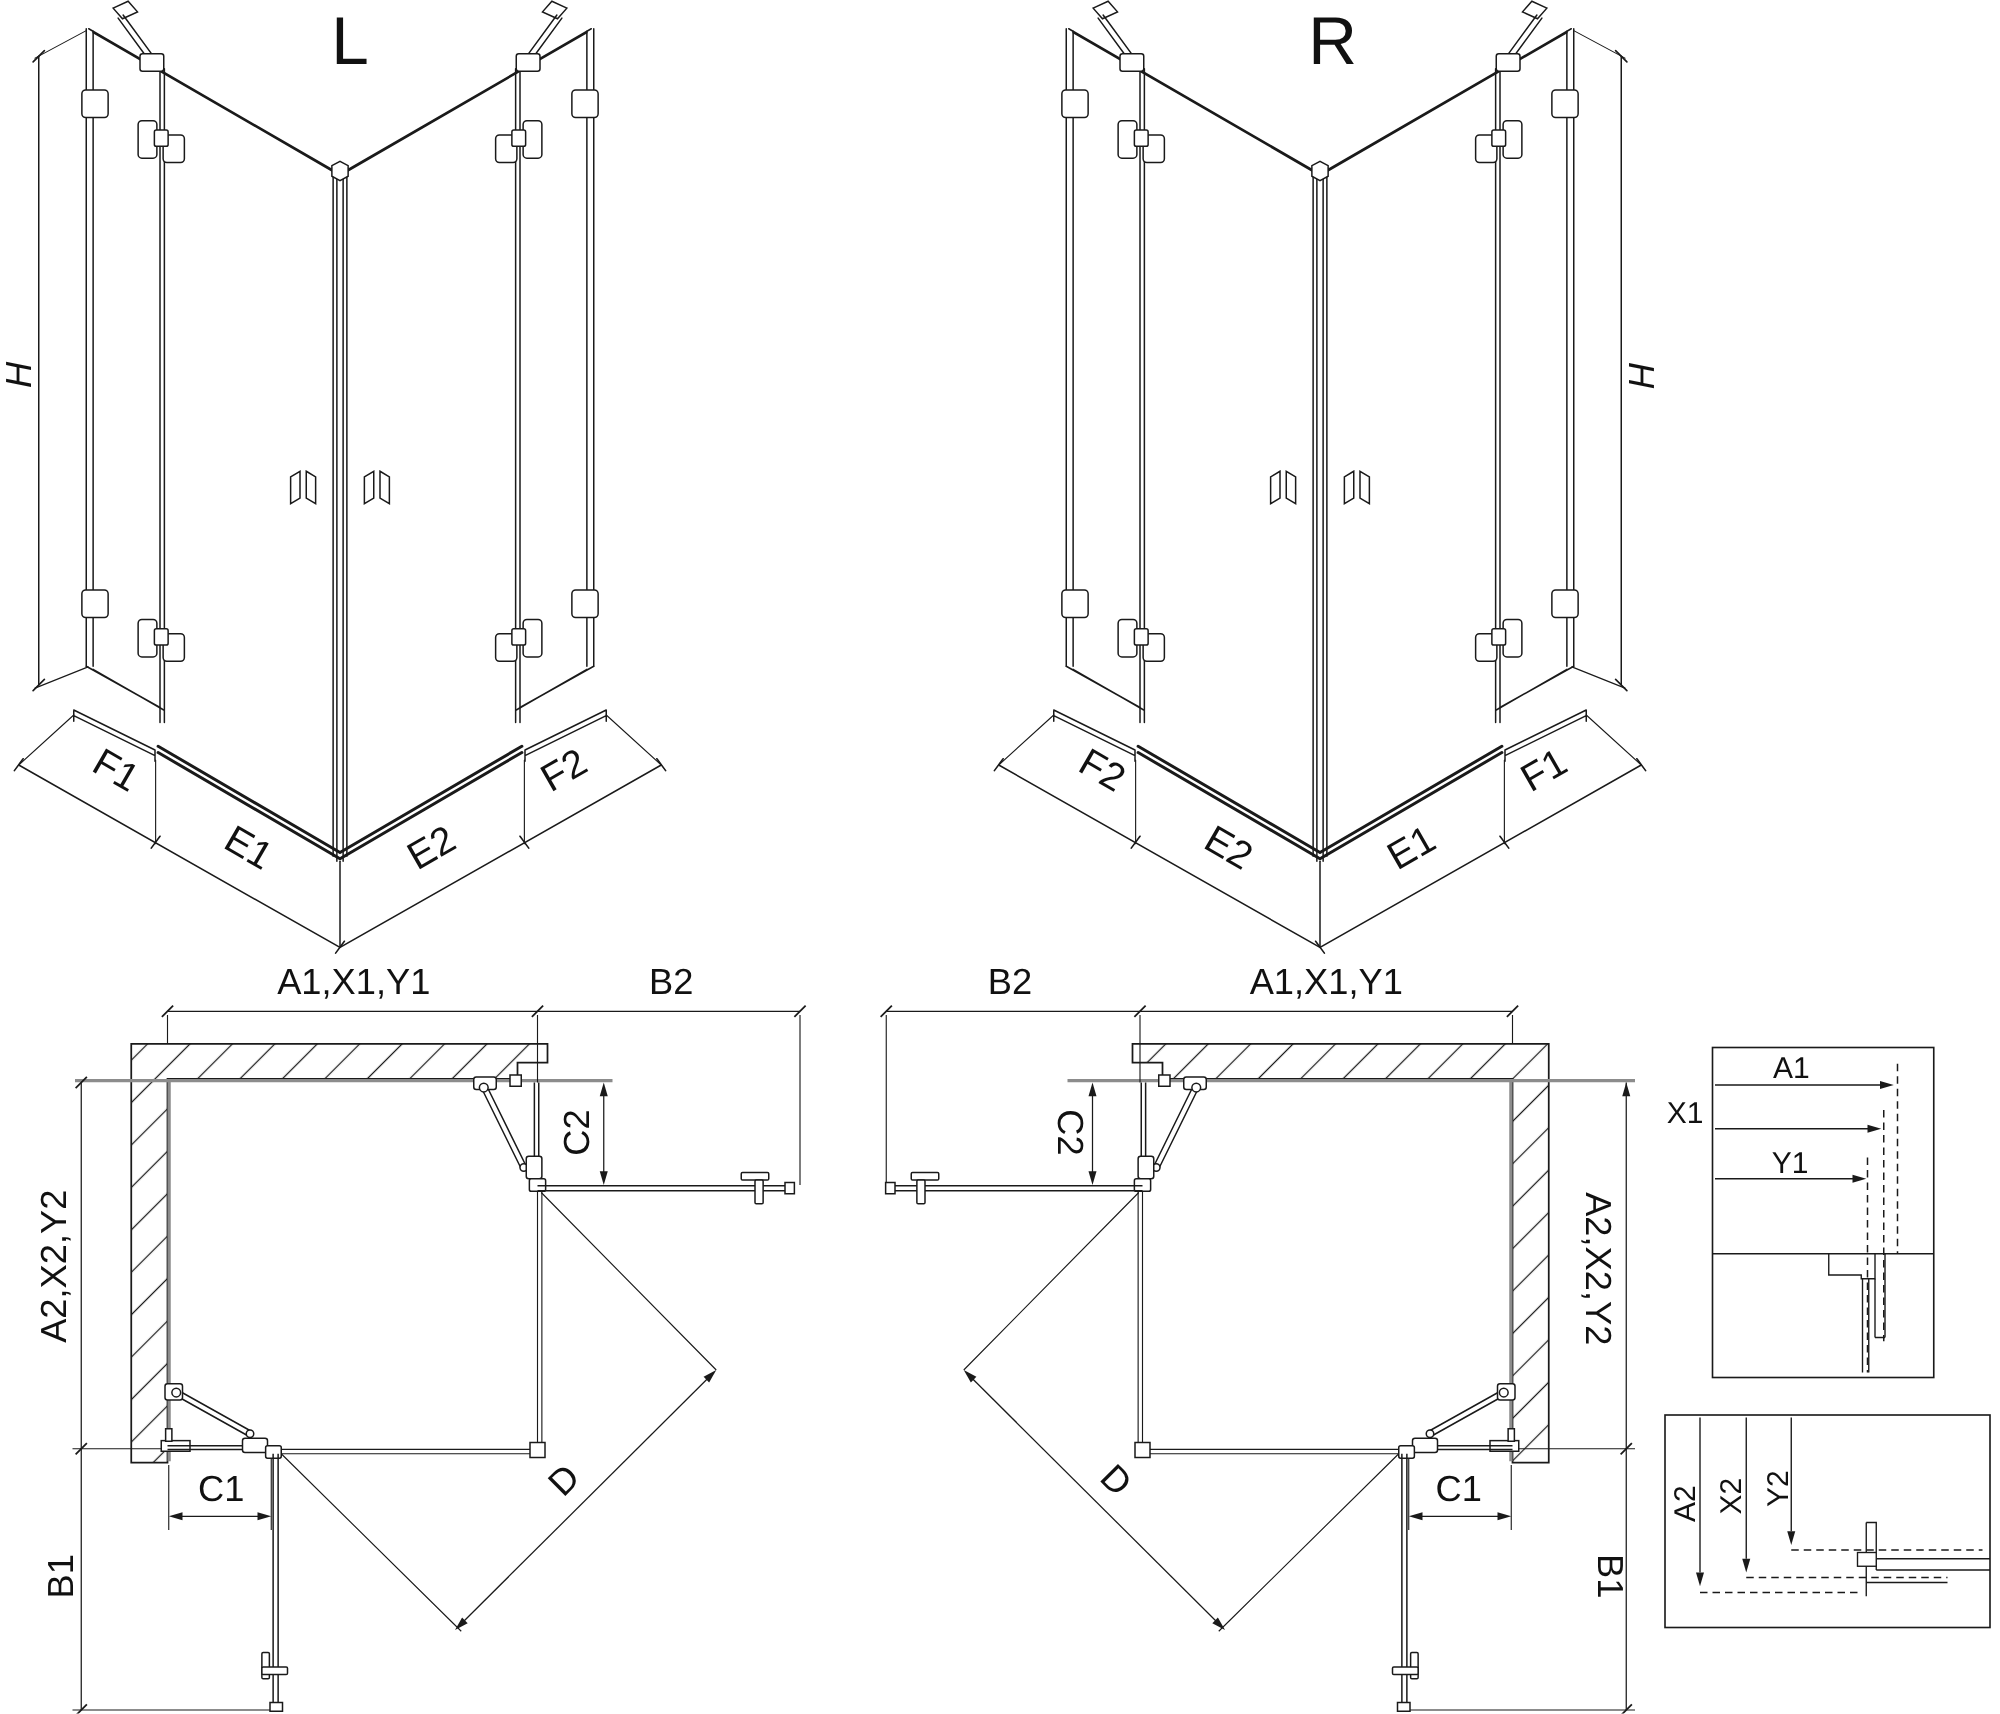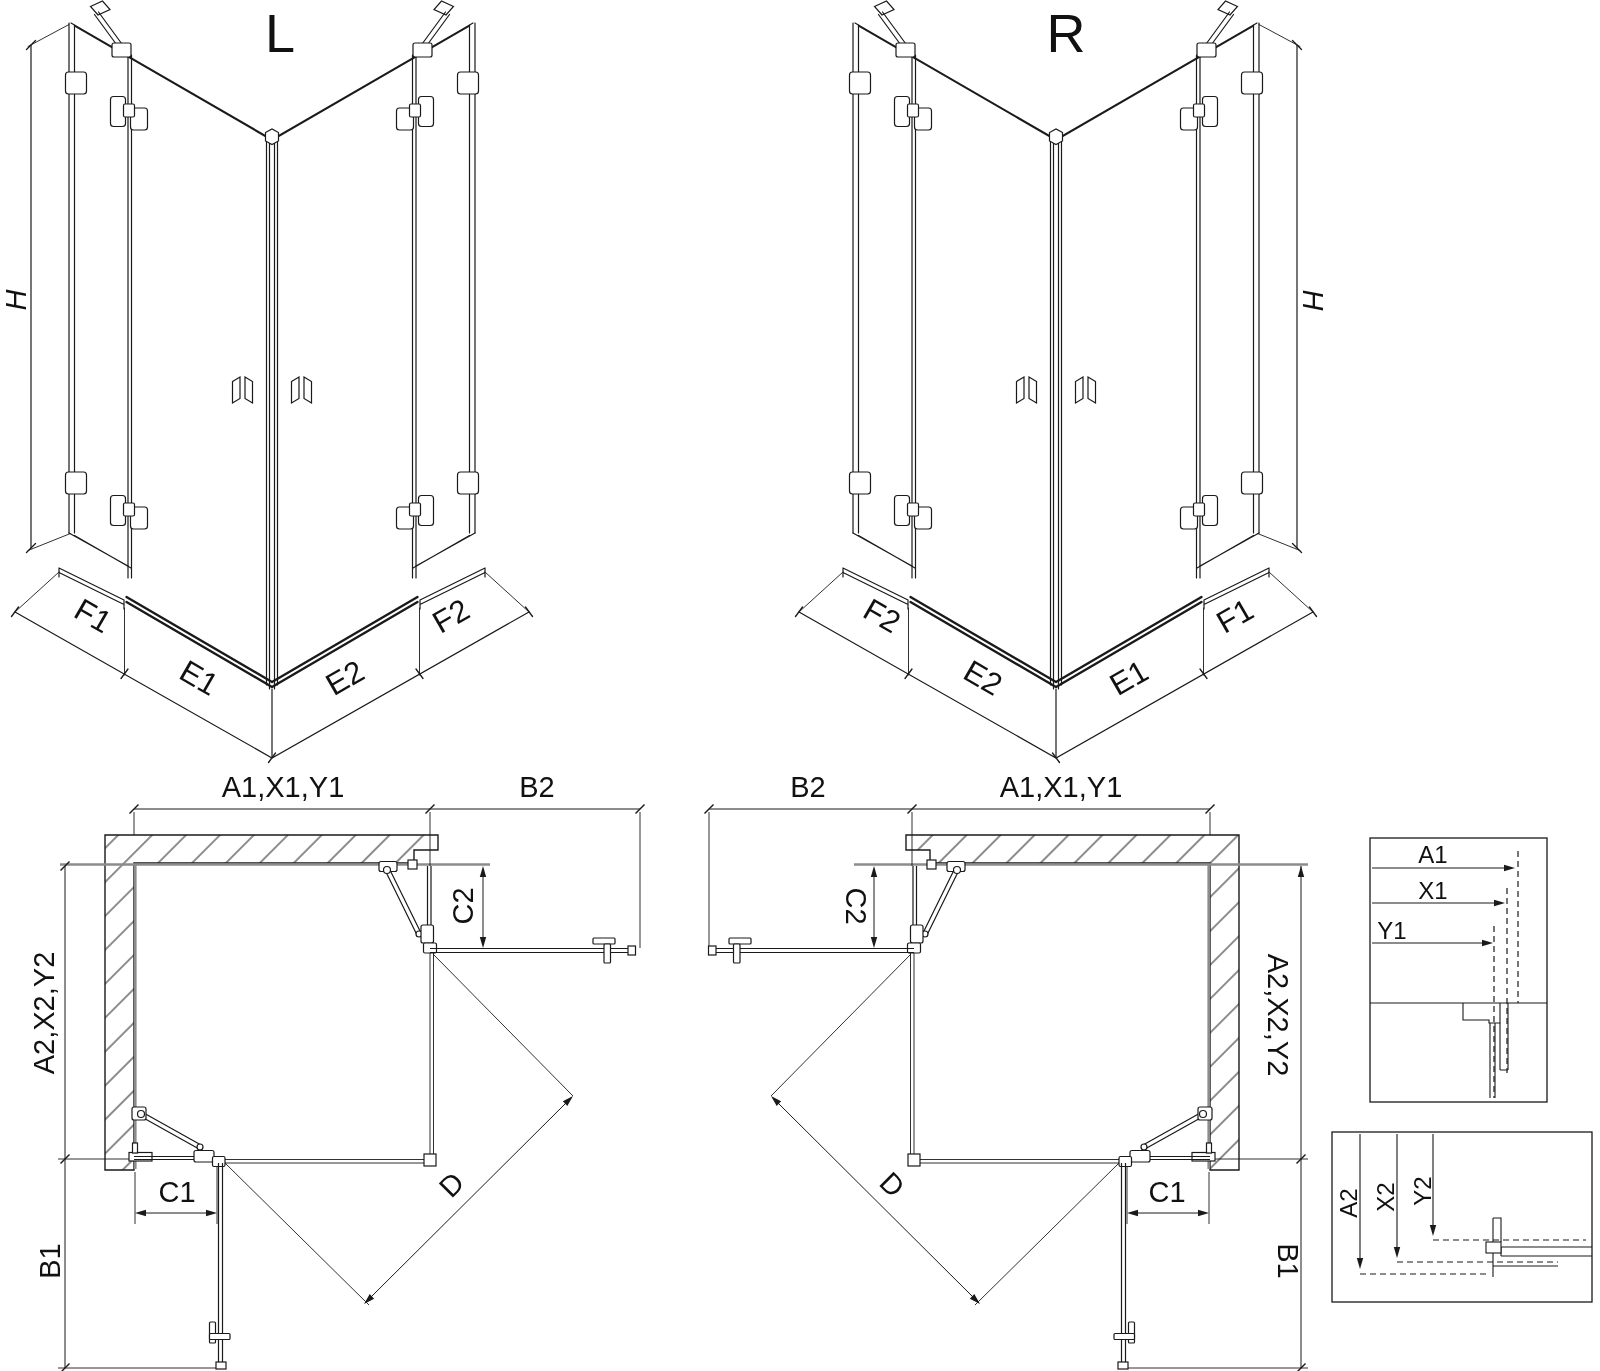--- a/index.html
+++ b/index.html
@@ -277,20 +277,20 @@
 
   <div class="lbl fs-dim" style="left:808px;top:787px">B2</div>
   <div class="lbl fs-dim" style="left:1061px;top:787px">A1,X1,Y1</div>
   <div class="lbl fs-dim r90" style="left:855px;top:906px">C2</div>
   <div class="lbl fs-dim r90" style="left:1277px;top:1015px">A2,X2,Y2</div>
   <div class="lbl fs-dim" style="left:1167px;top:1192px">C1</div>
   <div class="lbl fs-dim r90" style="left:1287px;top:1261px">B1</div>
   <div class="lbl fs-dim r45" style="left:892px;top:1185px">D</div>
 
   <div class="lbl fs-det" style="left:1433px;top:855px">A1</div>
-  <div class="lbl fs-det" style="left:1433px;top:891px">X1</div>
-  <div class="lbl fs-det" style="left:1392px;top:931px">Y1</div>
+  <div class="lbl fs-det" style="left:1348px;top:891px">X1</div>
+  <div class="lbl fs-det" style="left:1432px;top:931px">Y1</div>
 
   <div class="lbl fs-det rm90" style="left:1349px;top:1203px">A2</div>
   <div class="lbl fs-det rm90" style="left:1386px;top:1197px">X2</div>
   <div class="lbl fs-det rm90" style="left:1423px;top:1191px">Y2</div>
 
 </div>
 
 </body></html>

